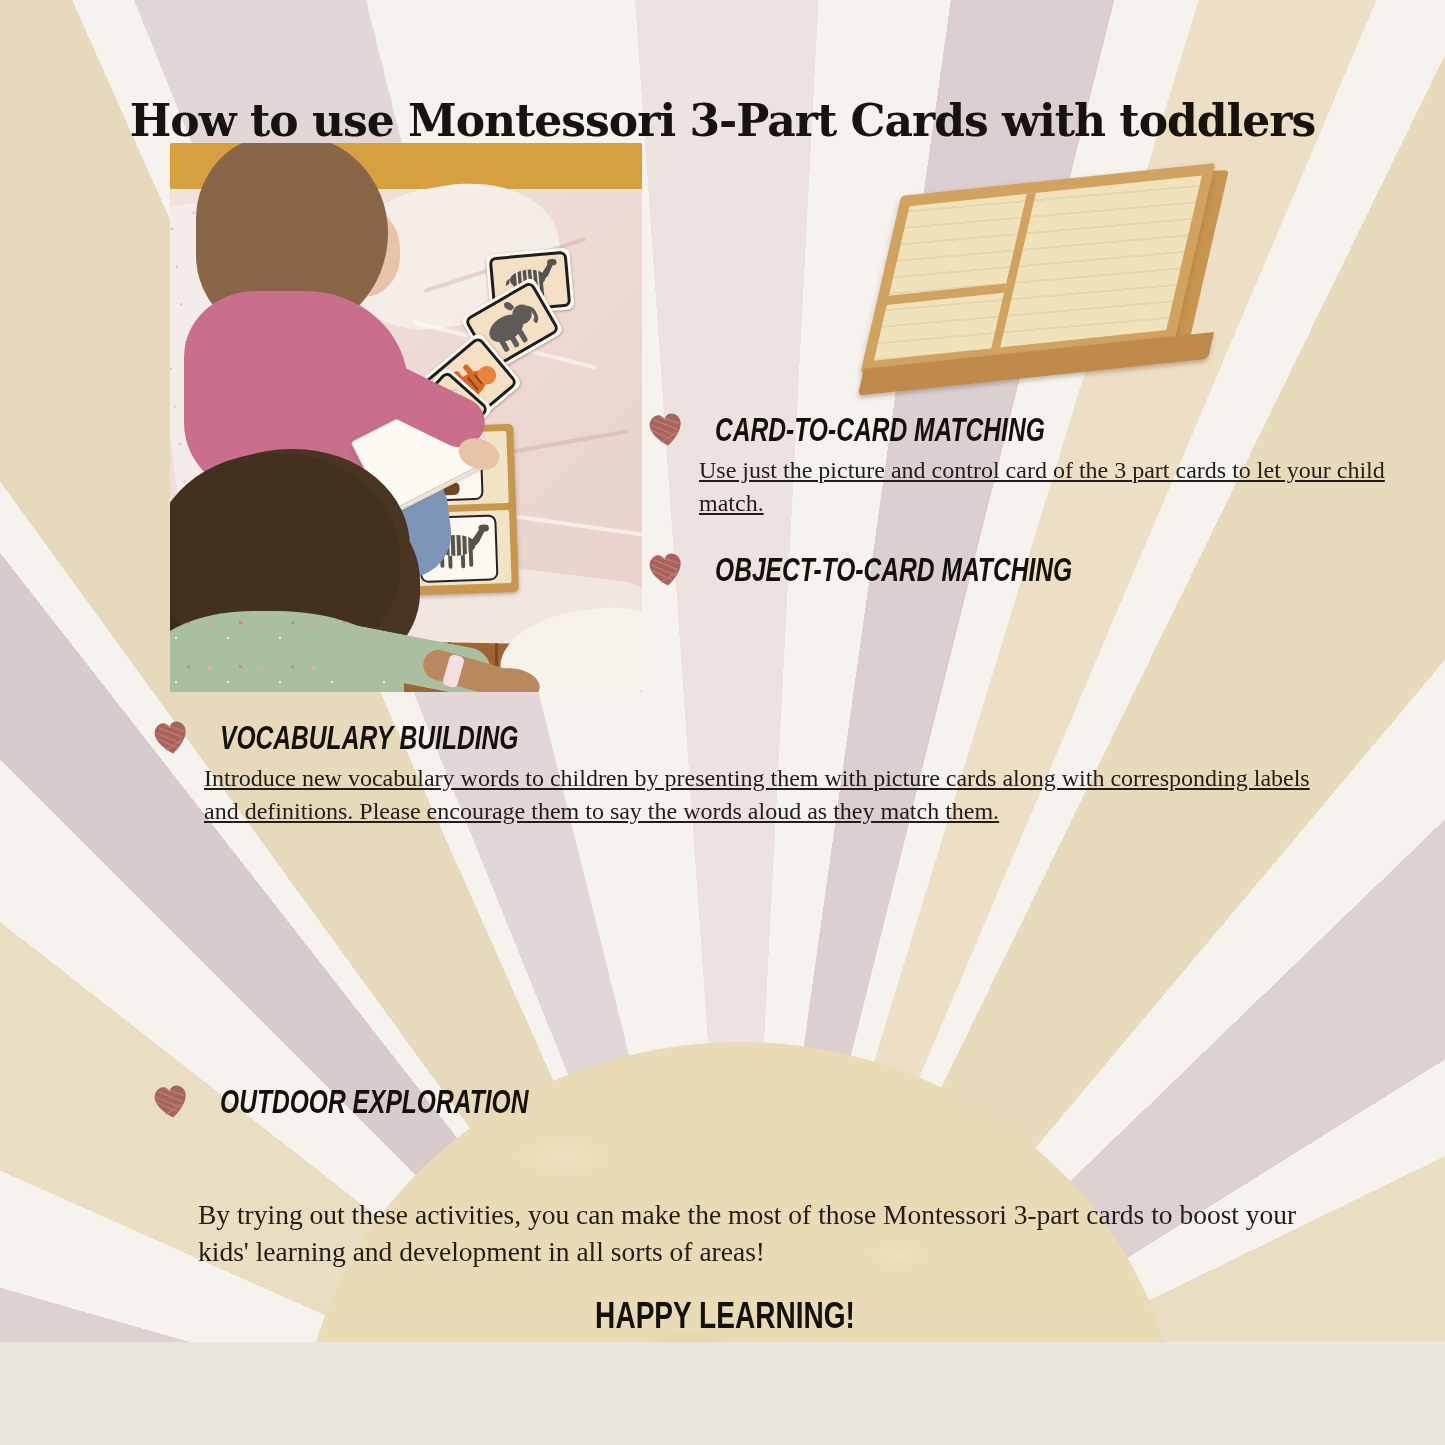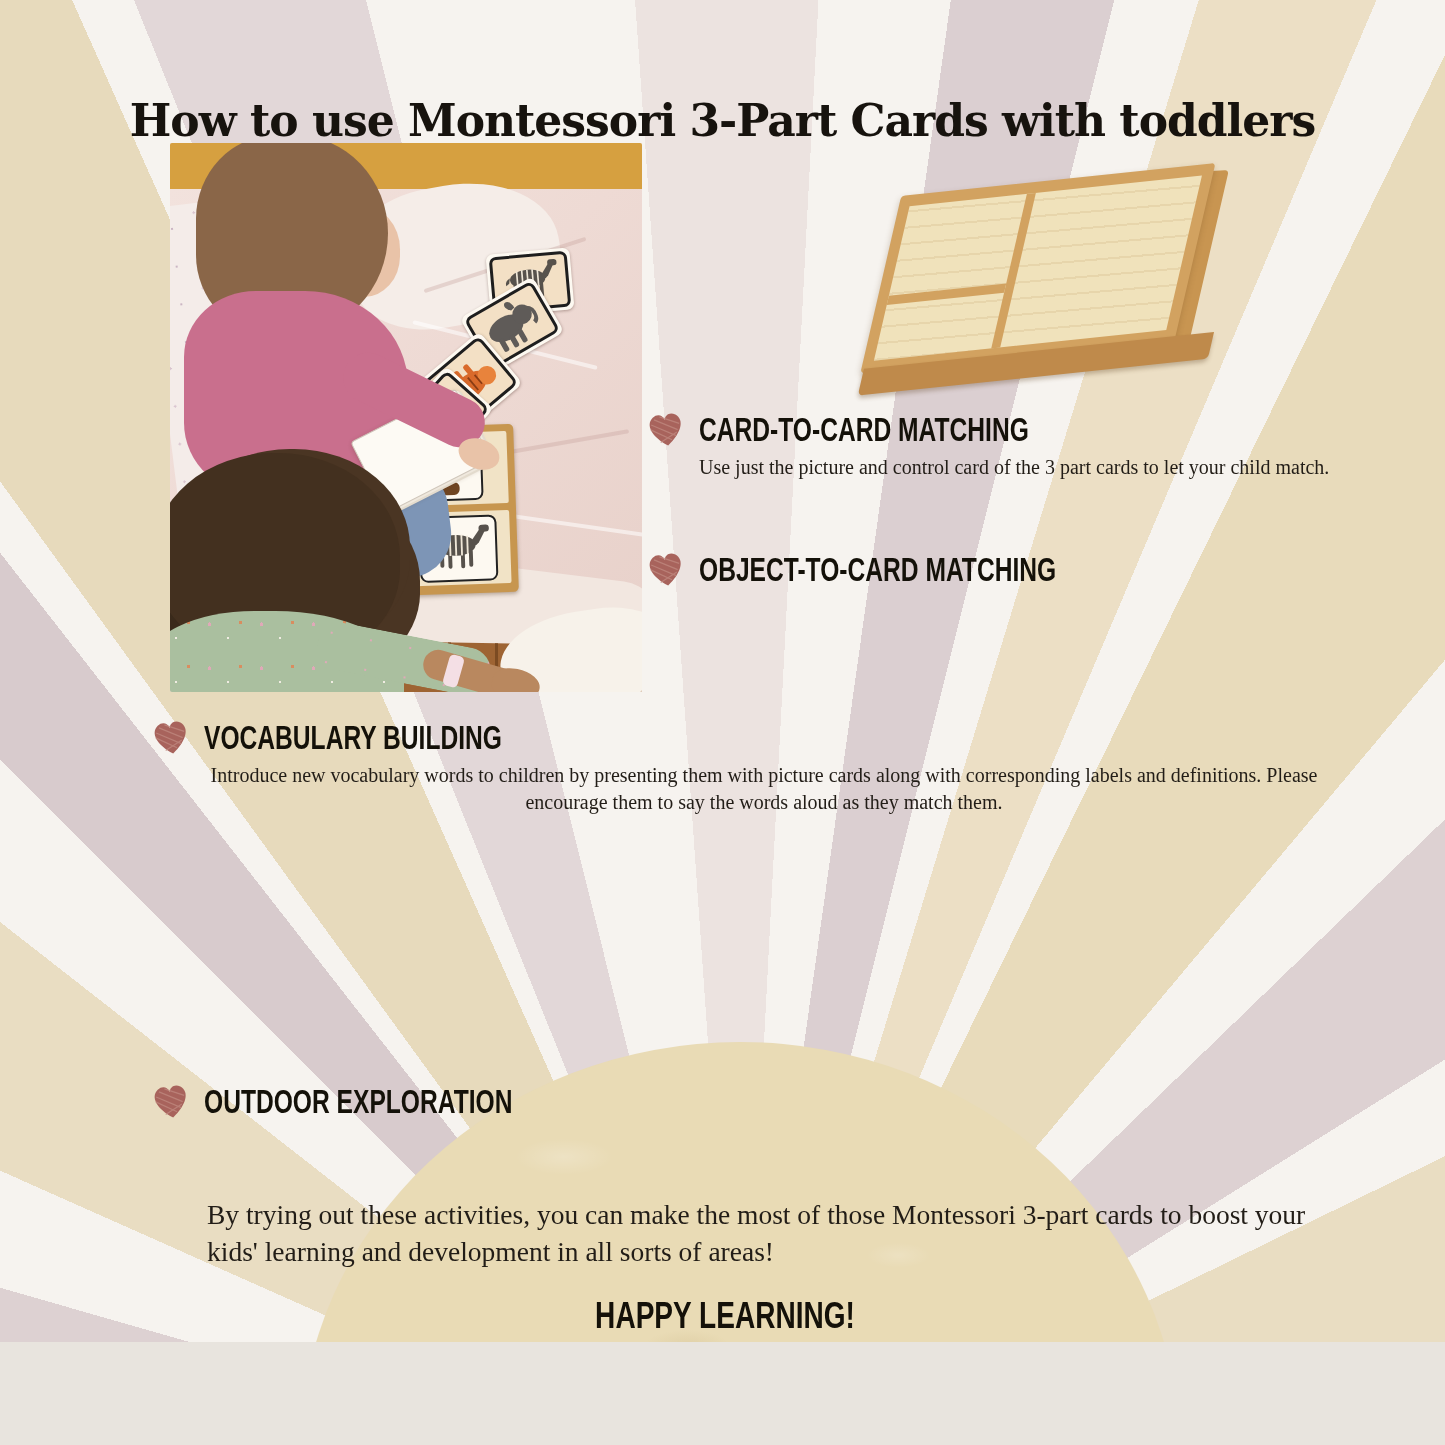--- a/index.html
+++ b/index.html
@@ -33,33 +33,33 @@
       radial-gradient(ellipse 40px 16px at 80% 80%, rgba(186,162,108,0.14), rgba(0,0,0,0) 70%);
     border-radius:440px 440px 0 0 / 410px 410px 0 0;
   }
   .page-title {
     position:absolute; left:0; right:0; top:66px; text-align:center;
     font-family:"DejaVu Serif", serif; font-weight:bold;
     font-size:44px; letter-spacing:-1px; color:#17130e;
   }
   
   .section { position:absolute; }
-  .sec-head { display:flex; align-items:center; gap:12px; }
+  .sec-head { display:flex; align-items:center; gap:28px;font-style:italic; }
   .heart-svg { width:42px; height:38px; transform:rotate(-8deg); flex:0 0 auto; }
   .h-heading {
     font-family:"Liberation Sans", sans-serif; font-weight:bold; font-size:30px;
     color:#141109; white-space:nowrap; transform:scale(0.82,1.08);
     transform-origin:left center; letter-spacing:0px;
   }
   .sec-body {
     margin-left:54px; margin-top:5px;
-    font-size:20px; line-height:1.36; color:#221d17;
+    font-size:24px; line-height:1.36; color:#221d17;text-decoration:underline;
   }
   .closing {
-    position:absolute; left:207px; top:1196px; width:1120px;
+    position:absolute; left:198px; top:1196px; width:1120px;
     font-size:27.5px; line-height:1.36; color:#221d17;
   }
   .happy {
     position:absolute; left:60px; top:1294px; width:1330px; text-align:center;
     font-family:"Liberation Sans", sans-serif; font-weight:bold; font-size:33px;
     color:#141109; transform:scale(0.85,1.12); transform-origin:center top;
   }
   
   .photo {
     position:absolute; left:170px; top:143px; width:472px; height:549px;
@@ -326,21 +326,21 @@
   <div class="section" style="left:645px;top:551px;">
     <div class="sec-head">
       <svg class="heart-svg" viewBox="0 0 36 32">
         <path d="M18 29.5 C 5 20, 1 9.5, 8.2 4 C 12.6 0.8, 17 3, 18 7.4 C 19 3, 23.4 0.8, 27.8 4 C 35 9.5, 31 20, 18 29.5 Z" fill="#a8635c"></path>
         <path d="M6 10 L26 22 M9 6 L28 17 M14 4 L30 12 M5 14 L22 25 M12 26 L27 19" stroke="#c08a80" stroke-width="1.1" fill="none" opacity="0.75"></path>
       </svg>
       <div class="h-heading">OBJECT-TO-CARD MATCHING</div>
     </div>
   </div>
 
-  <div class="section" style="left:150px;top:719px;text-align:center;">
+  <div class="section" style="left:150px;top:719px;">
     <div class="sec-head">
       <svg class="heart-svg" viewBox="0 0 36 32">
         <path d="M18 29.5 C 5 20, 1 9.5, 8.2 4 C 12.6 0.8, 17 3, 18 7.4 C 19 3, 23.4 0.8, 27.8 4 C 35 9.5, 31 20, 18 29.5 Z" fill="#a8635c"></path>
         <path d="M6 10 L26 22 M9 6 L28 17 M14 4 L30 12 M5 14 L22 25 M12 26 L27 19" stroke="#c08a80" stroke-width="1.1" fill="none" opacity="0.75"></path>
       </svg>
       <div class="h-heading">VOCABULARY BUILDING</div>
     </div>
     <div class="sec-body" style="width:1120px;">Introduce new vocabulary words to children by presenting them with picture cards along with corresponding labels and definitions. Please encourage them to say the words aloud as they match them.</div>
   </div>
 

